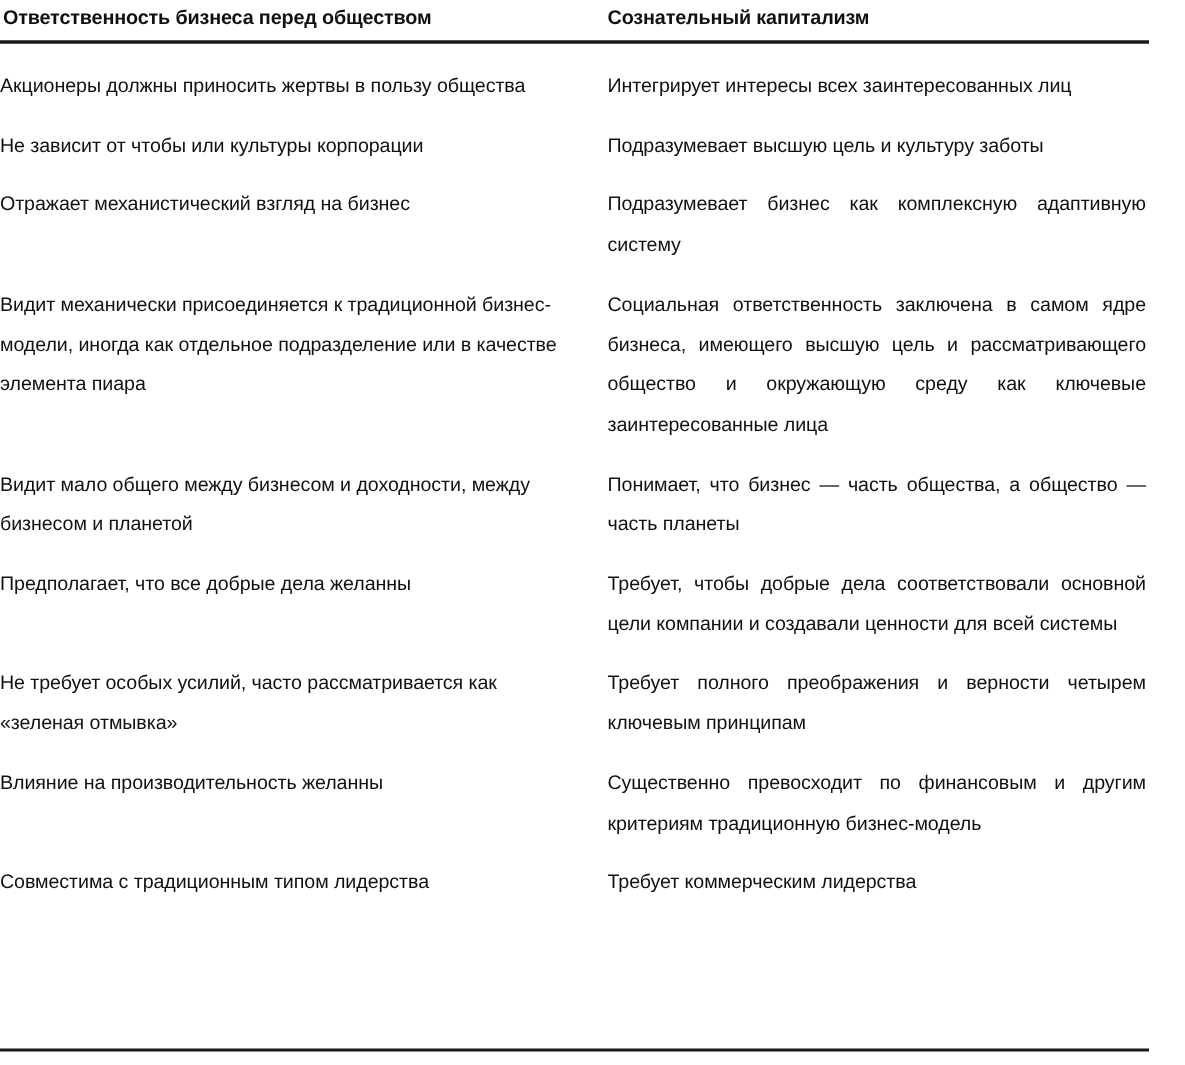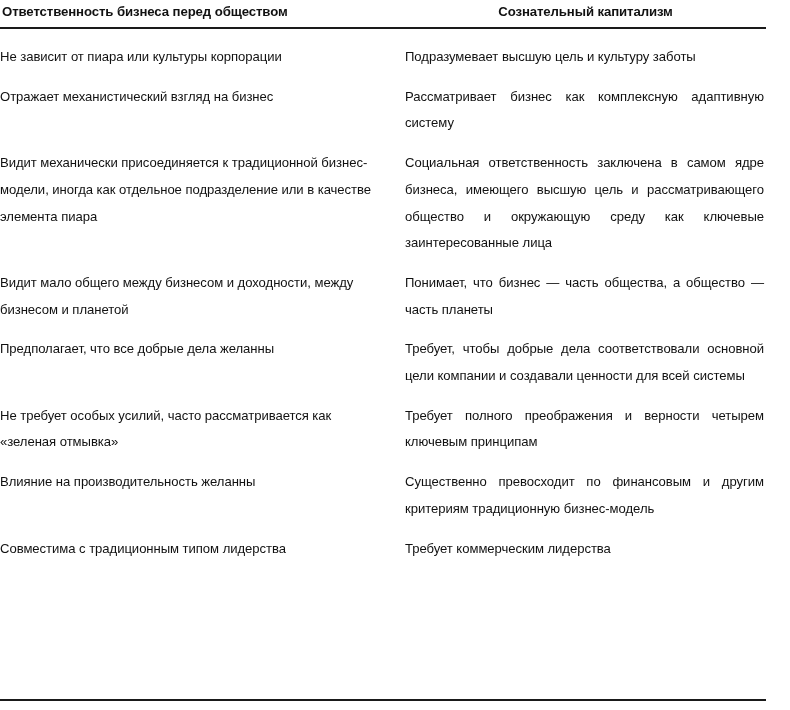--- a/index.html
+++ b/index.html
@@ -40,21 +40,20 @@
     text-align: left;
     vertical-align: top;
     font-weight: bold;
     font-size: 13.2px;
     line-height: 17px;
     padding: 3px 0 7px 2px;
     letter-spacing: -0.1px;
   }
   thead th.col2cell {
     padding-left: 15px;
-    text-align: center;
   }
 
   
   thead tr.head-row th {
     border-bottom: 2.2px solid #1a1a1a;
   }
 
   tbody td {
     vertical-align: top;
     font-size: 13.1px;
@@ -112,34 +111,42 @@
       <col class="c2">
     </colgroup>
     <thead>
       <tr class="head-row">
         <th class="col1cell">Ответственность бизнеса перед обществом</th>
         <th class="col2cell">Сознательный капитализм</th>
       </tr>
     </thead>
     <tbody id="table-body">
 
-        <tr>
-          <td class="col1cell">
-            <div class="cellbox left">Не зависит от пиара или культуры корпорации</div>
+    <tr>
+          <td class="col1cell">
+            <div class="cellbox just">Акционеры должны приносить жертвы в пользу общества</div>
+          </td>
+          <td class="col2cell">
+            <div class="cellbox left">Интегрирует интересы всех заинтересованных лиц</div>
+          </td>
+        </tr>
+        <tr>
+          <td class="col1cell">
+            <div class="cellbox left">Не зависит от чтобы или культуры корпорации</div>
           </td>
           <td class="col2cell">
             <div class="cellbox left">Подразумевает высшую цель и культуру заботы</div>
           </td>
         </tr>
         <tr>
           <td class="col1cell">
             <div class="cellbox left">Отражает механистический взгляд на бизнес</div>
           </td>
           <td class="col2cell">
-            <div class="cellbox just">Рассматривает бизнес как комплексную адаптивную систему</div>
+            <div class="cellbox just">Подразумевает бизнес как комплексную адаптивную систему</div>
           </td>
         </tr>
         <tr>
           <td class="col1cell">
             <div class="cellbox just">Видит механически присоединяется к традиционной бизнес-модели, иногда как отдельное подразделение или в качестве элемента пиара</div>
           </td>
           <td class="col2cell">
             <div class="cellbox just">Социальная ответственность заключена в самом ядре бизнеса, имеющего высшую цель и рассматривающего общество и окружающую среду как ключевые заинтересованные лица</div>
           </td>
         </tr>

